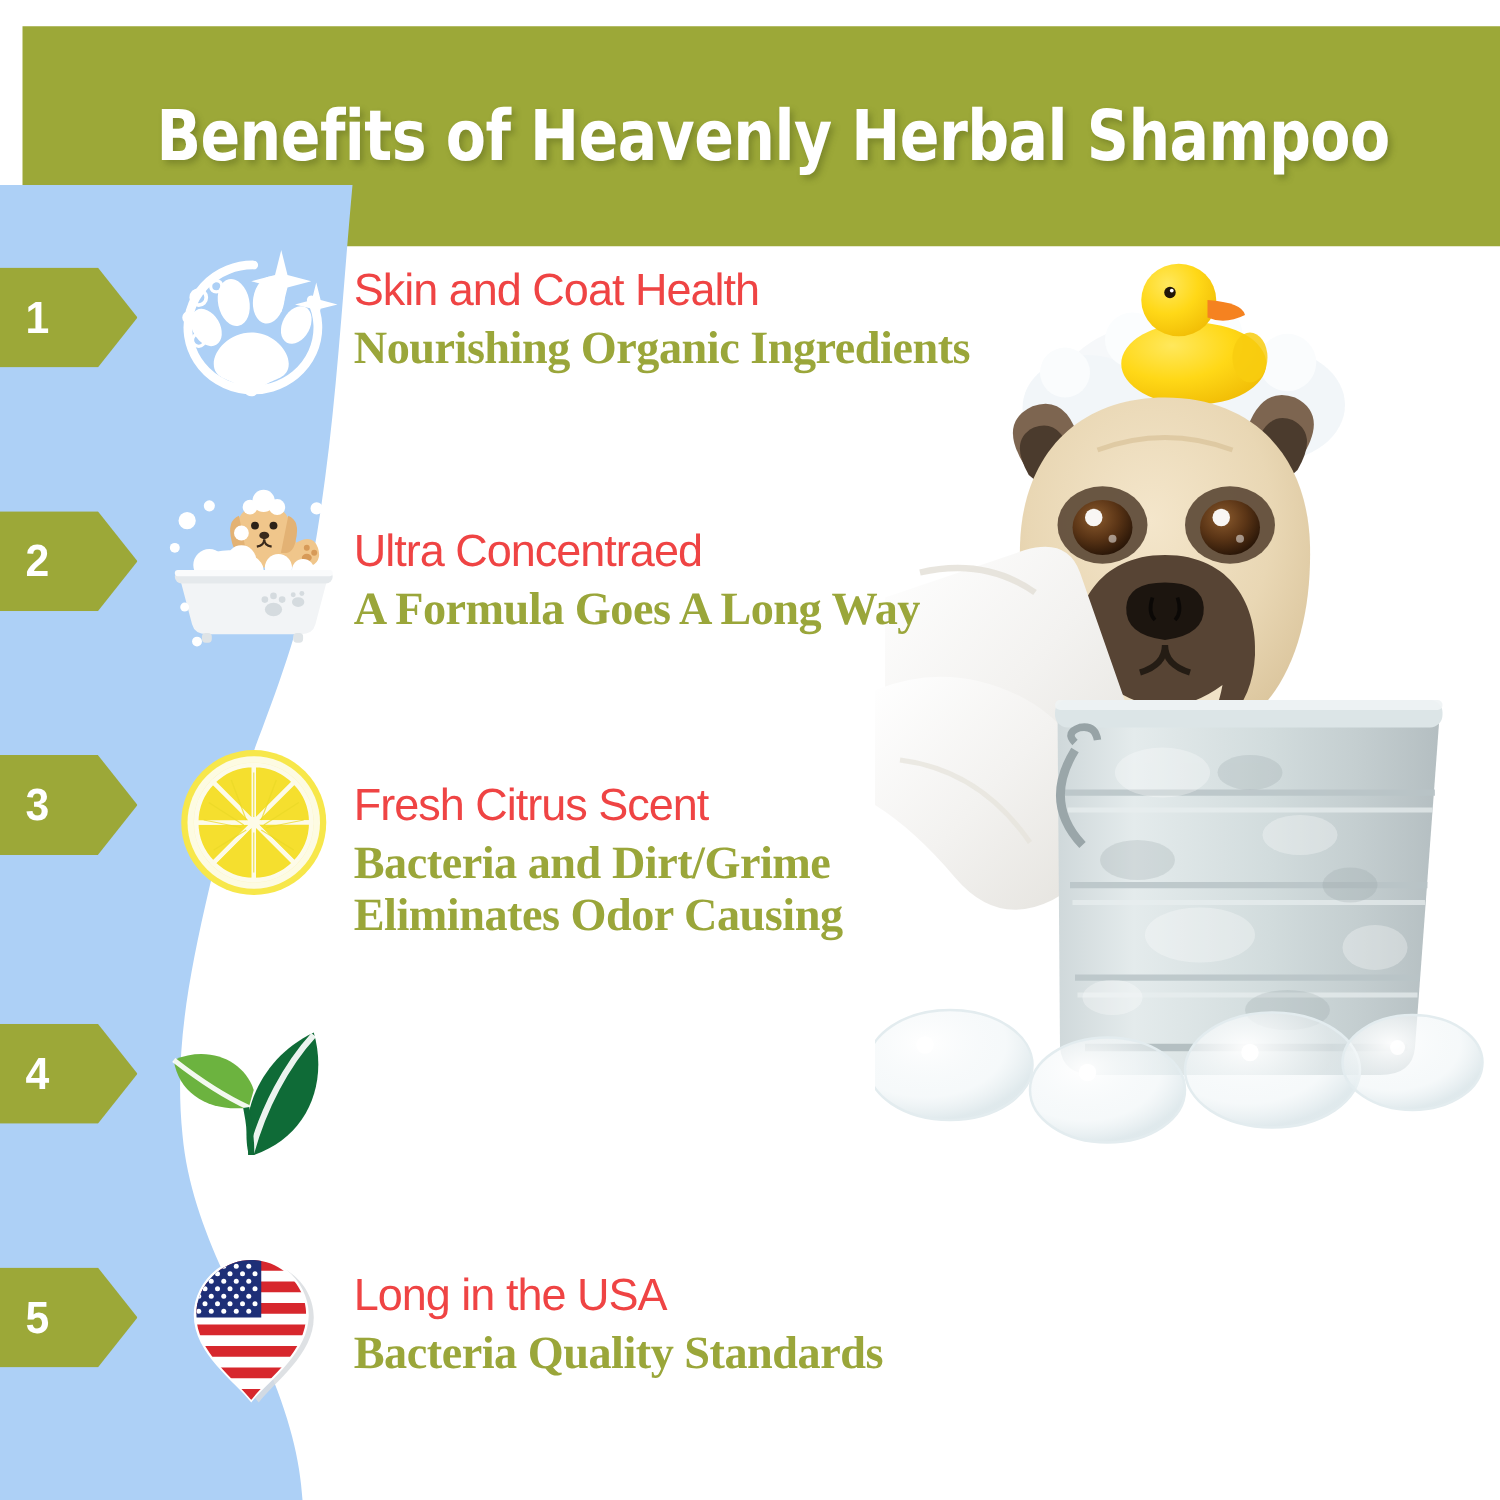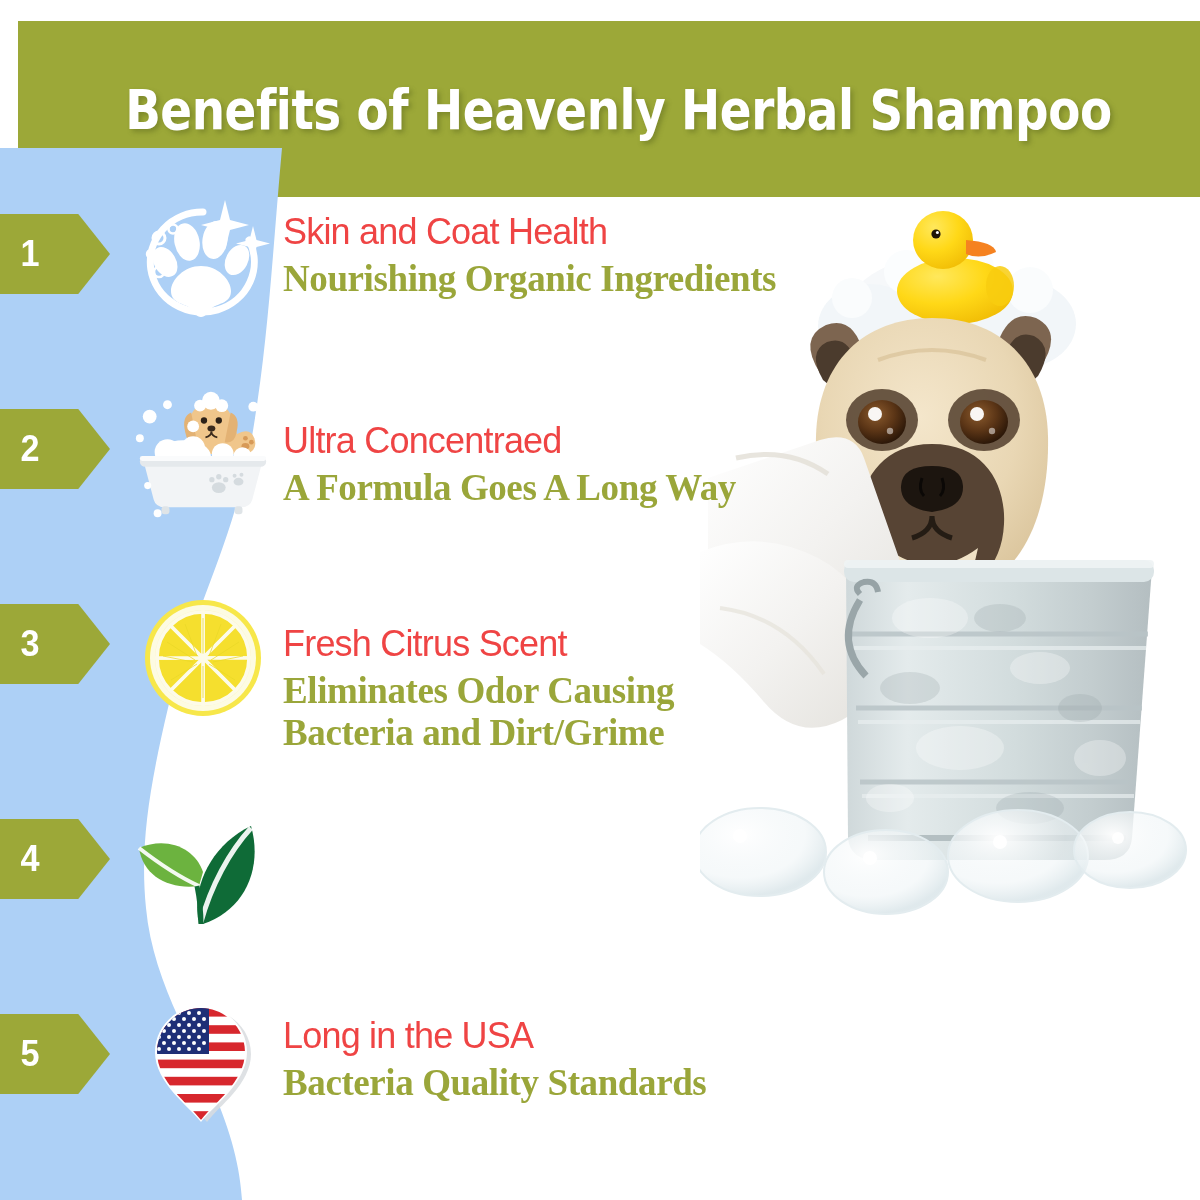--- a/index.html
+++ b/index.html
@@ -407,22 +407,22 @@
           <g stroke="#ead827" stroke-width="1" opacity="0.75" fill="none">
             <path d="M62,56 L62,20 M56,58 L44,26 M68,58 L80,26 M54,62 L26,44 M70,62 L98,44
                      M56,66 L30,82 M68,66 L94,82 M62,68 L62,100 M52,64 L22,58 M72,64 L102,58"></path>
           </g>
           <circle cx="62" cy="60" r="4.4" fill="#fdfbe8"></circle>
         </svg>
       </div>
       <div class="text-block">
         <div class="ttl">Fresh Citrus Scent</div>
         <div class="sub">
+          <span class="l2">Bacteria and Dirt/Grime</span>
           <span class="l2">Eliminates Odor Causing</span>
-          <span class="l2">Bacteria and Dirt/Grime</span>
         </div>
       </div>
     </div>
 
     <div class="row row4">
       <div class="num-badge">
         <div class="shape"></div>
         <div class="num">4</div>
       </div>
       <div class="icon-slot">

